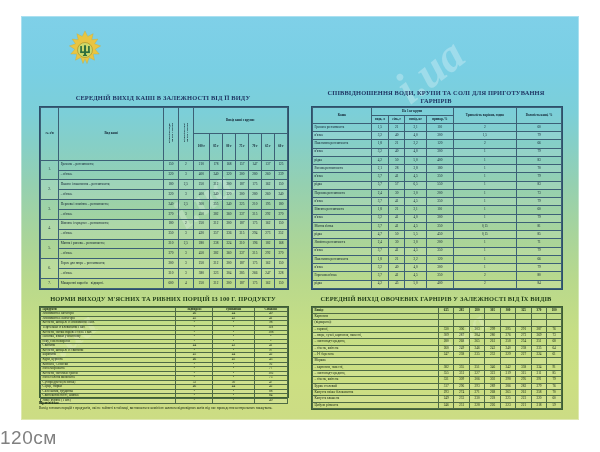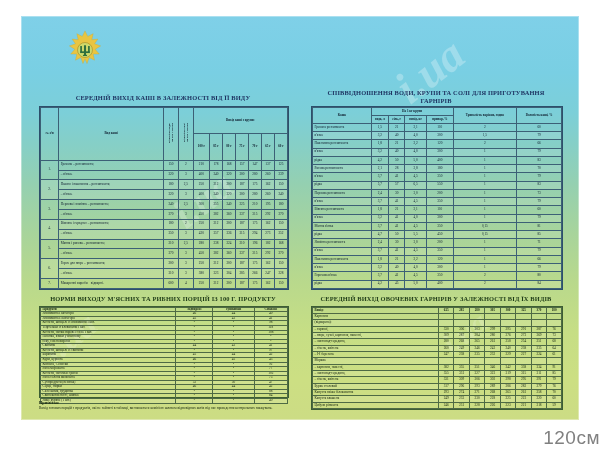--- a/index.html
+++ b/index.html
@@ -14,21 +14,21 @@
   
   .dim-left{
     position:absolute;left:2px;top:186px;
     width:100px;text-align:center;
     transform:rotate(-90deg);transform-origin:50% 50%;
     font-family:"Liberation Sans",sans-serif;
     font-size:21px;color:#808080;letter-spacing:.5px;
   }
   .dim-bottom{
     position:absolute;left:0;top:427px;width:600px;
-    text-align:right;
+    text-align:left;
     font-family:"Liberation Sans",sans-serif;
     font-size:19px;color:#808080;letter-spacing:.5px;
   }
 
   
   .poster{
     position:absolute;left:21px;top:16px;
     width:558px;height:404px;
     background:linear-gradient(180deg,
         #7fd0e8 0%,

